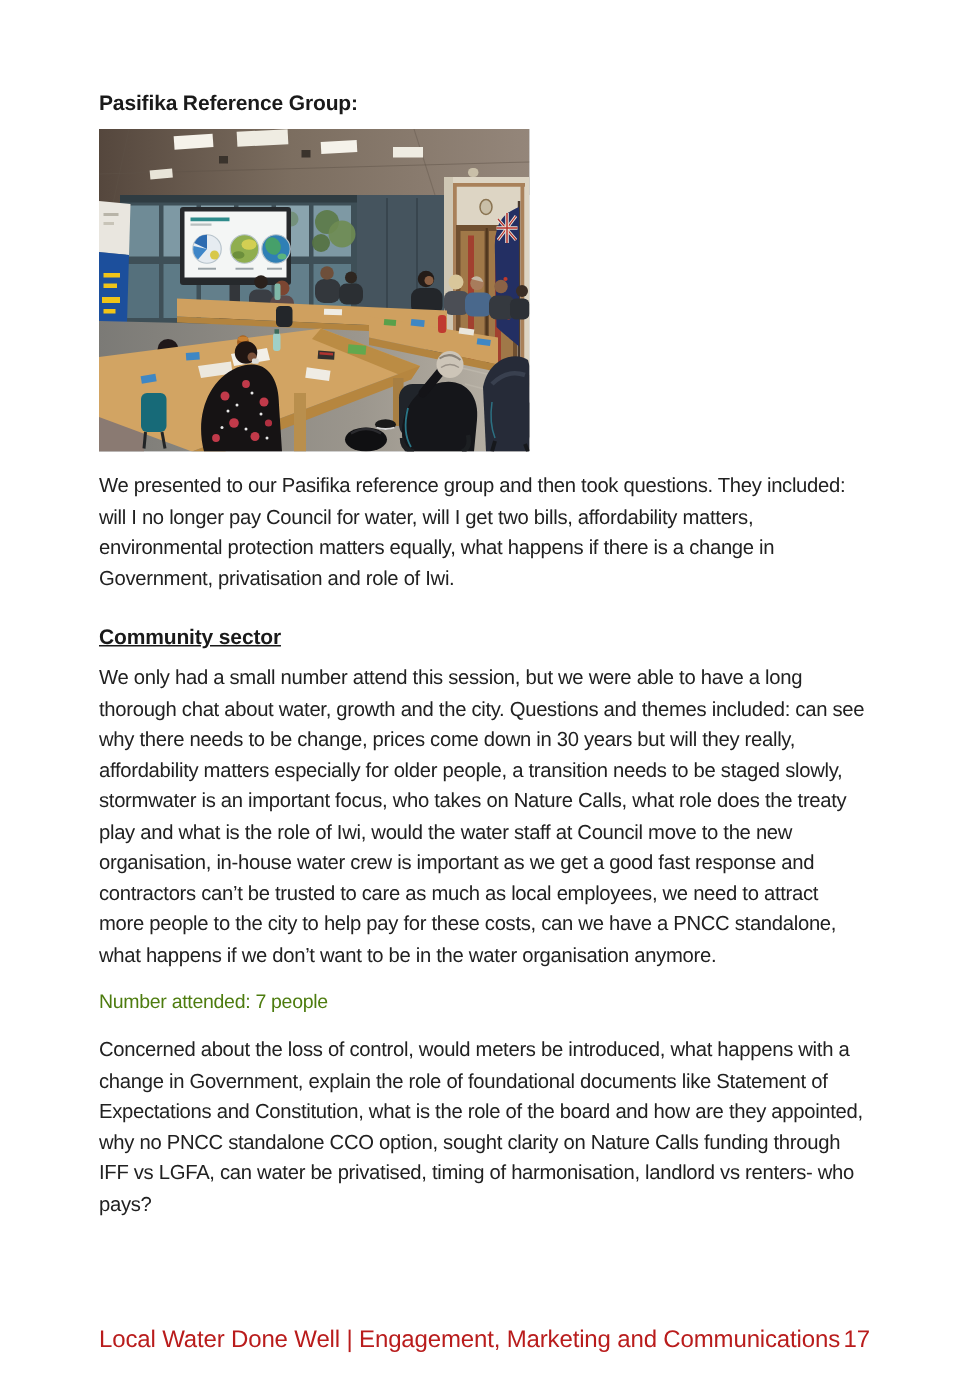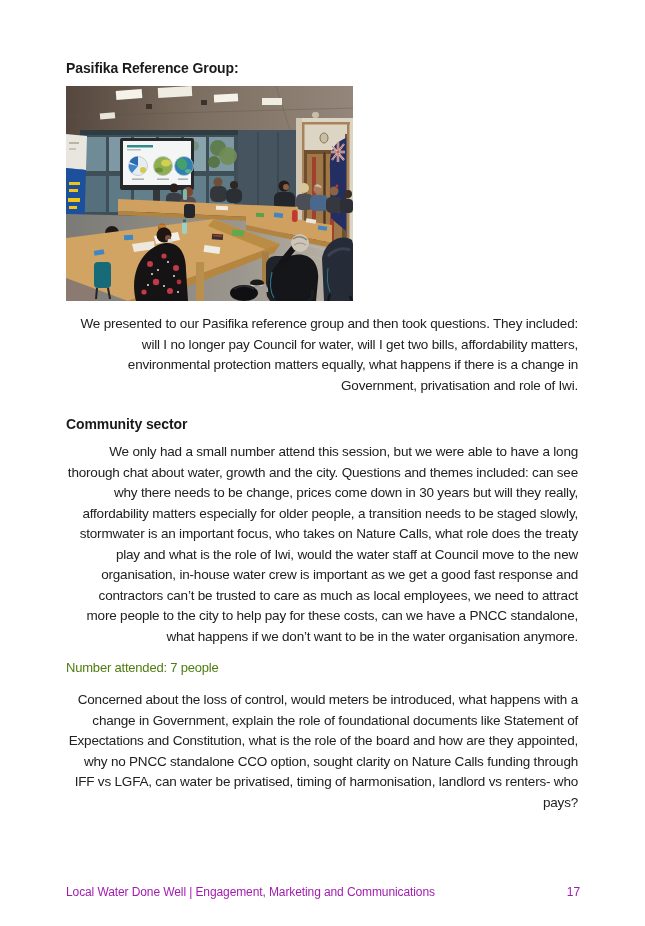--- a/index.html
+++ b/index.html
@@ -8,34 +8,34 @@
     font-family:"Liberation Sans","DejaVu Sans",sans-serif;
     color:#212121;
     -webkit-font-smoothing:antialiased;
   }
   .page{position:relative;width:645px;height:926px;background:#ffffff;overflow:hidden;}
   .content{position:absolute;left:66px;top:60px;width:512px;}
   .doc-heading{
     font-size:14px;font-weight:bold;color:#1a1a1a;
     margin:0 0 9px 0;line-height:17px;letter-spacing:-0.1px;
   }
-  .doc-heading.mt{margin-top:20px;}
+  .doc-heading.mt{margin-top:20px;text-decoration:underline;}
   .photo-wrap{margin:0 0 13px 0;line-height:0;}
   .body-text{
     font-size:13.5px;line-height:20.5px;letter-spacing:-0.2px;
-    margin:0 0 11px 0;color:#212121;text-align:right;
+    margin:0 0 11px 0;color:#212121;text-align:left;
   }
   .attendance{
     font-size:13px;line-height:20px;letter-spacing:-0.2px;
     margin:0 0 12px 0;color:#4d7c0f;
   }
   .footer{
     position:absolute;left:66px;right:65px;top:885px;
     display:flex;justify-content:space-between;align-items:baseline;
-    font-size:12px;color:#a21caf;letter-spacing:-0.1px;
+    font-size:16px;color:#b91c1c;letter-spacing:-0.1px;
   }
 </style>
 </head>
 <body>
 
 <div class="page">
   <div class="content">
 
     <div class="doc-heading">Pasifika Reference Group:</div>
 

